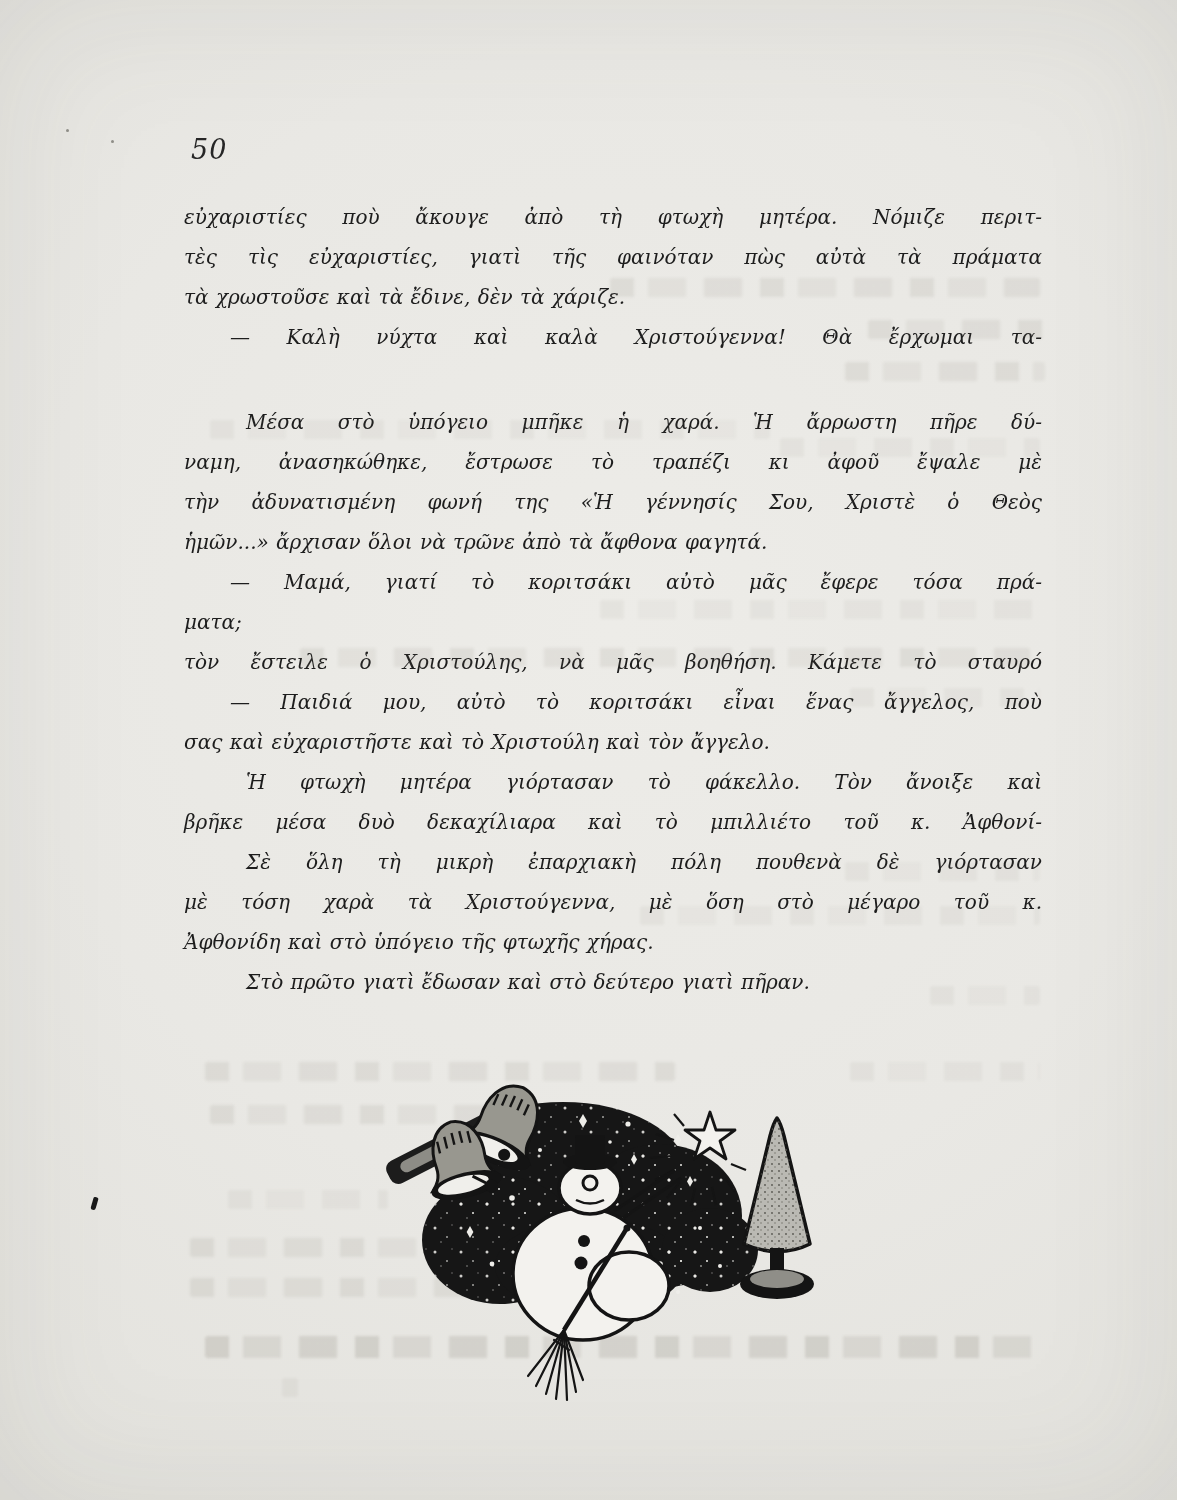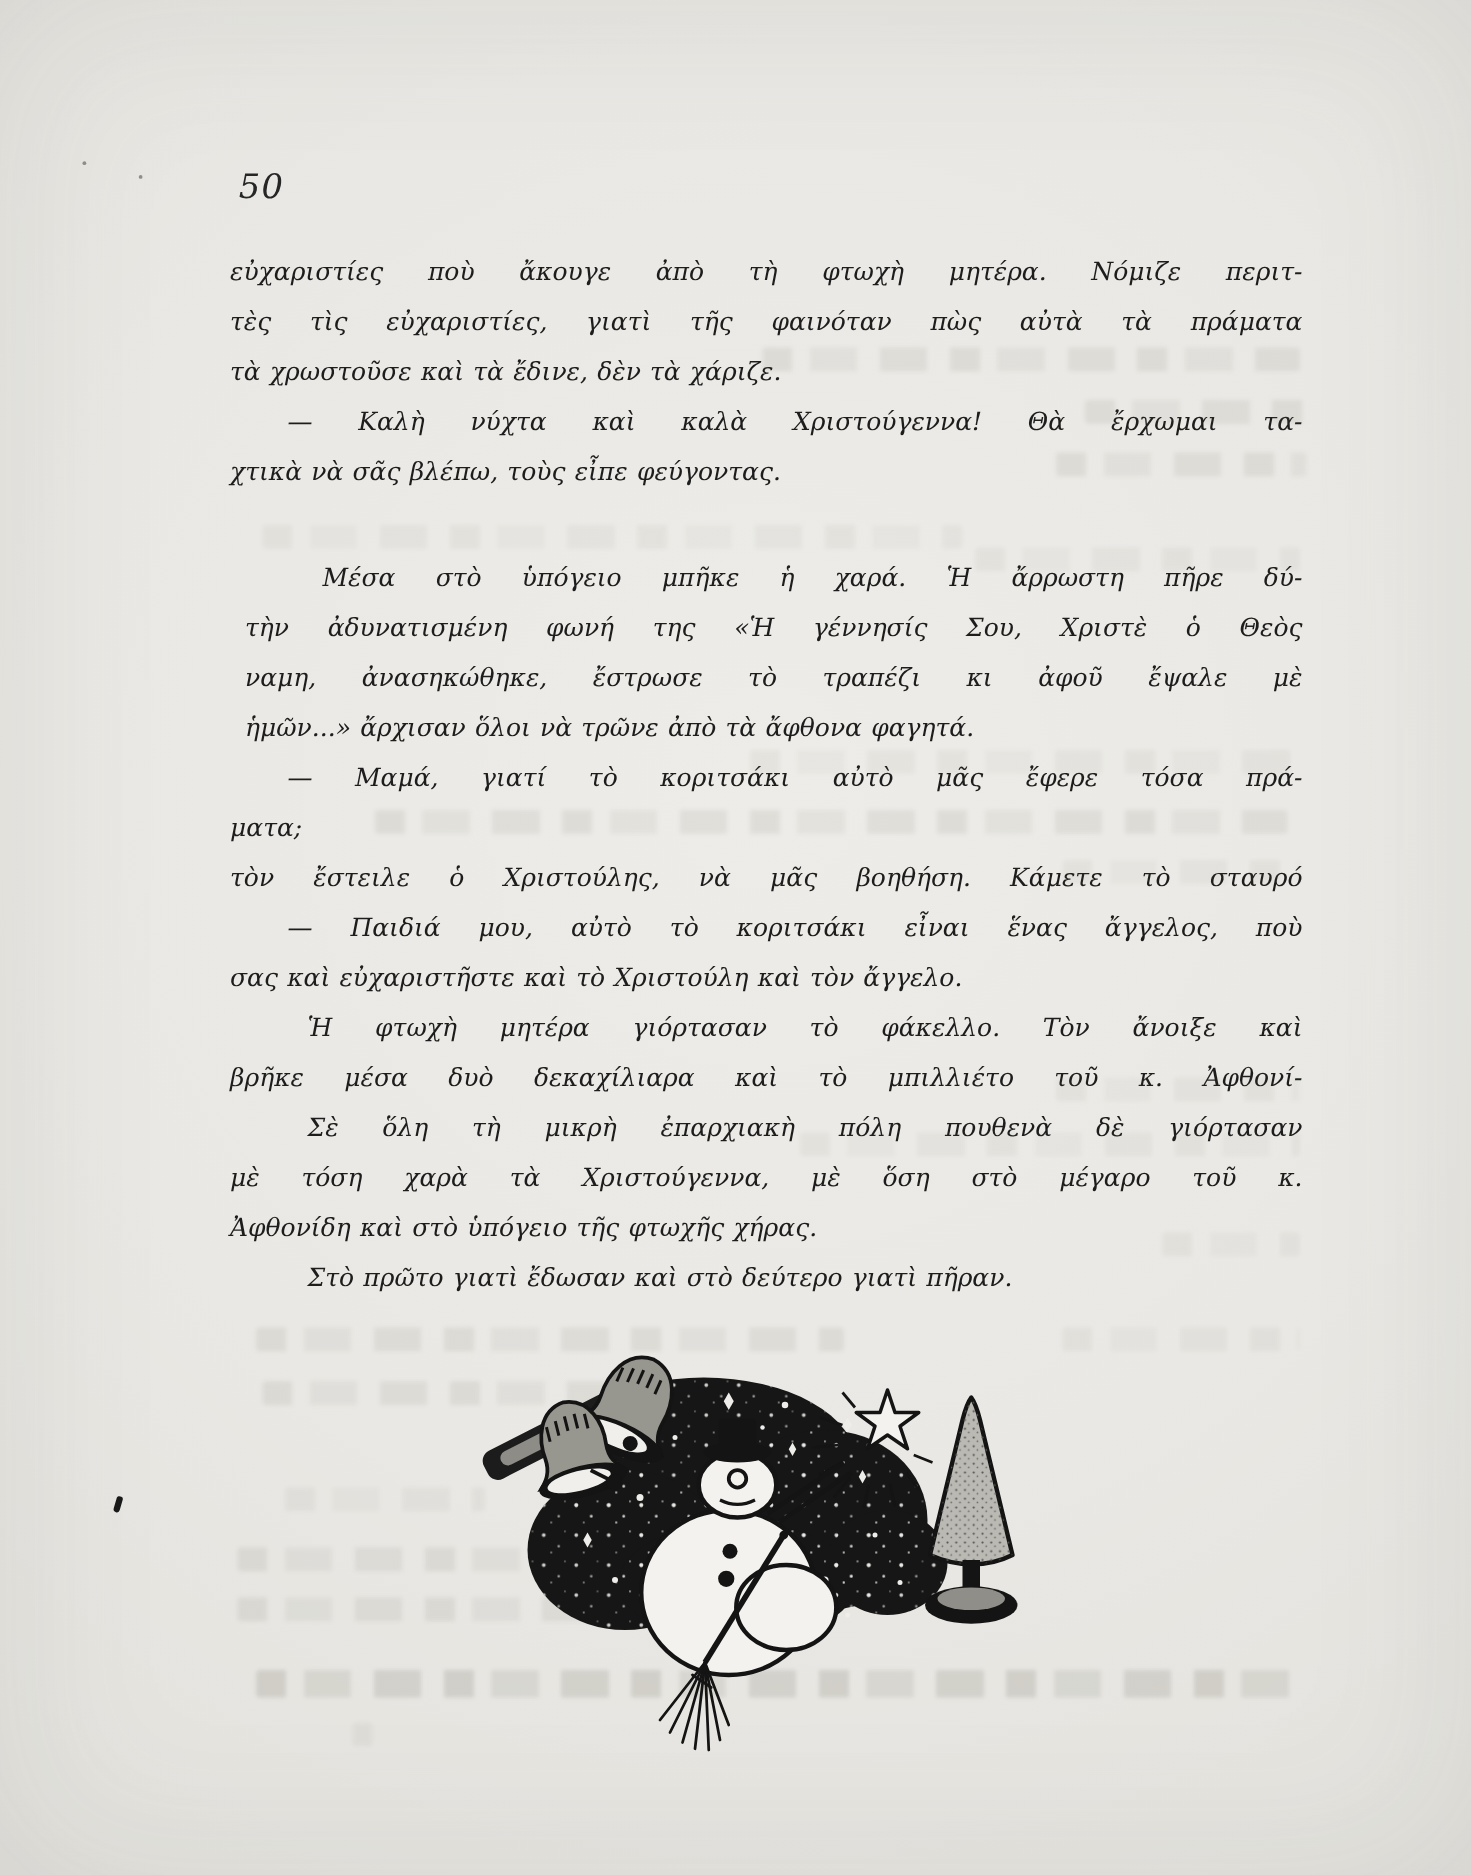--- a/index.html
+++ b/index.html
@@ -25,21 +25,21 @@
   }
   .line{
     line-height:40px;height:40px;overflow:visible;
     text-align:justify;
     word-spacing:1px;
   }
   .just{text-align-last:justify;}
   .end{text-align-last:left;}
   .ind-p{padding-left:62px;}
   .ind-d{padding-left:46px;}
-  .gap{margin-top:45px;margin-left:12px;}
+  .gap{margin-top:45px;}
   .illustration{
     position:absolute;left:378px;top:1078px;width:470px;height:330px;
   }
   
   .ghost{
     position:absolute;height:19px;border-radius:3px;
     filter:blur(1.6px);opacity:.5;
     background:repeating-linear-gradient(90deg,
       rgba(112,106,93,.22) 0 24px, rgba(112,106,93,0) 24px 38px,
       rgba(112,106,93,.15) 38px 76px, rgba(112,106,93,0) 76px 94px,
@@ -61,26 +61,25 @@
   <div class="page-number">50</div>
 
   <div class="text-block">
       <div class="para">
         <div class="line just">εὐχαριστίες ποὺ ἄκουγε ἀπὸ τὴ φτωχὴ μητέρα. Νόμιζε περιτ-</div>
         <div class="line just">τὲς τὶς εὐχαριστίες, γιατὶ τῆς φαινόταν πὼς αὐτὰ τὰ πράματα</div>
         <div class="line end">τὰ χρωστοῦσε καὶ τὰ ἔδινε, δὲν τὰ χάριζε.</div>
       </div>
       <div class="para">
         <div class="line just ind-d">— Καλὴ νύχτα καὶ καλὰ Χριστούγεννα! Θὰ ἔρχωμαι τα-</div>
-        <div class="line end">χτικὰ νὰ σᾶς βλέπω, τοὺς εἶπε φεύγοντας.</div>
       </div>
       <div class="para gap">
         <div class="line just ind-p">Μέσα στὸ ὑπόγειο μπῆκε ἡ χαρά. Ἡ ἄρρωστη πῆρε δύ-</div>
+        <div class="line just">ναμη, ἀνασηκώθηκε, ἔστρωσε τὸ τραπέζι κι ἀφοῦ ἔψαλε μὲ</div>
         <div class="line just">τὴν ἀδυνατισμένη φωνή της «Ἡ γέννησίς Σου, Χριστὲ ὁ Θεὸς</div>
-        <div class="line just">ναμη, ἀνασηκώθηκε, ἔστρωσε τὸ τραπέζι κι ἀφοῦ ἔψαλε μὲ</div>
         <div class="line end">ἡμῶν...» ἄρχισαν ὅλοι νὰ τρῶνε ἀπὸ τὰ ἄφθονα φαγητά.</div>
       </div>
       <div class="para">
         <div class="line just ind-d">— Μαμά, γιατί τὸ κοριτσάκι αὐτὸ μᾶς ἔφερε τόσα πρά-</div>
         <div class="line end">ματα;</div>
       </div>
       <div class="para">
         <div class="line just">τὸν ἔστειλε ὁ Χριστούλης, νὰ μᾶς βοηθήση. Κάμετε τὸ σταυρό</div>
         <div class="line just ind-d">— Παιδιά μου, αὐτὸ τὸ κοριτσάκι εἶναι ἕνας ἄγγελος, ποὺ</div>
         <div class="line end">σας καὶ εὐχαριστῆστε καὶ τὸ Χριστούλη καὶ τὸν ἄγγελο.</div>

